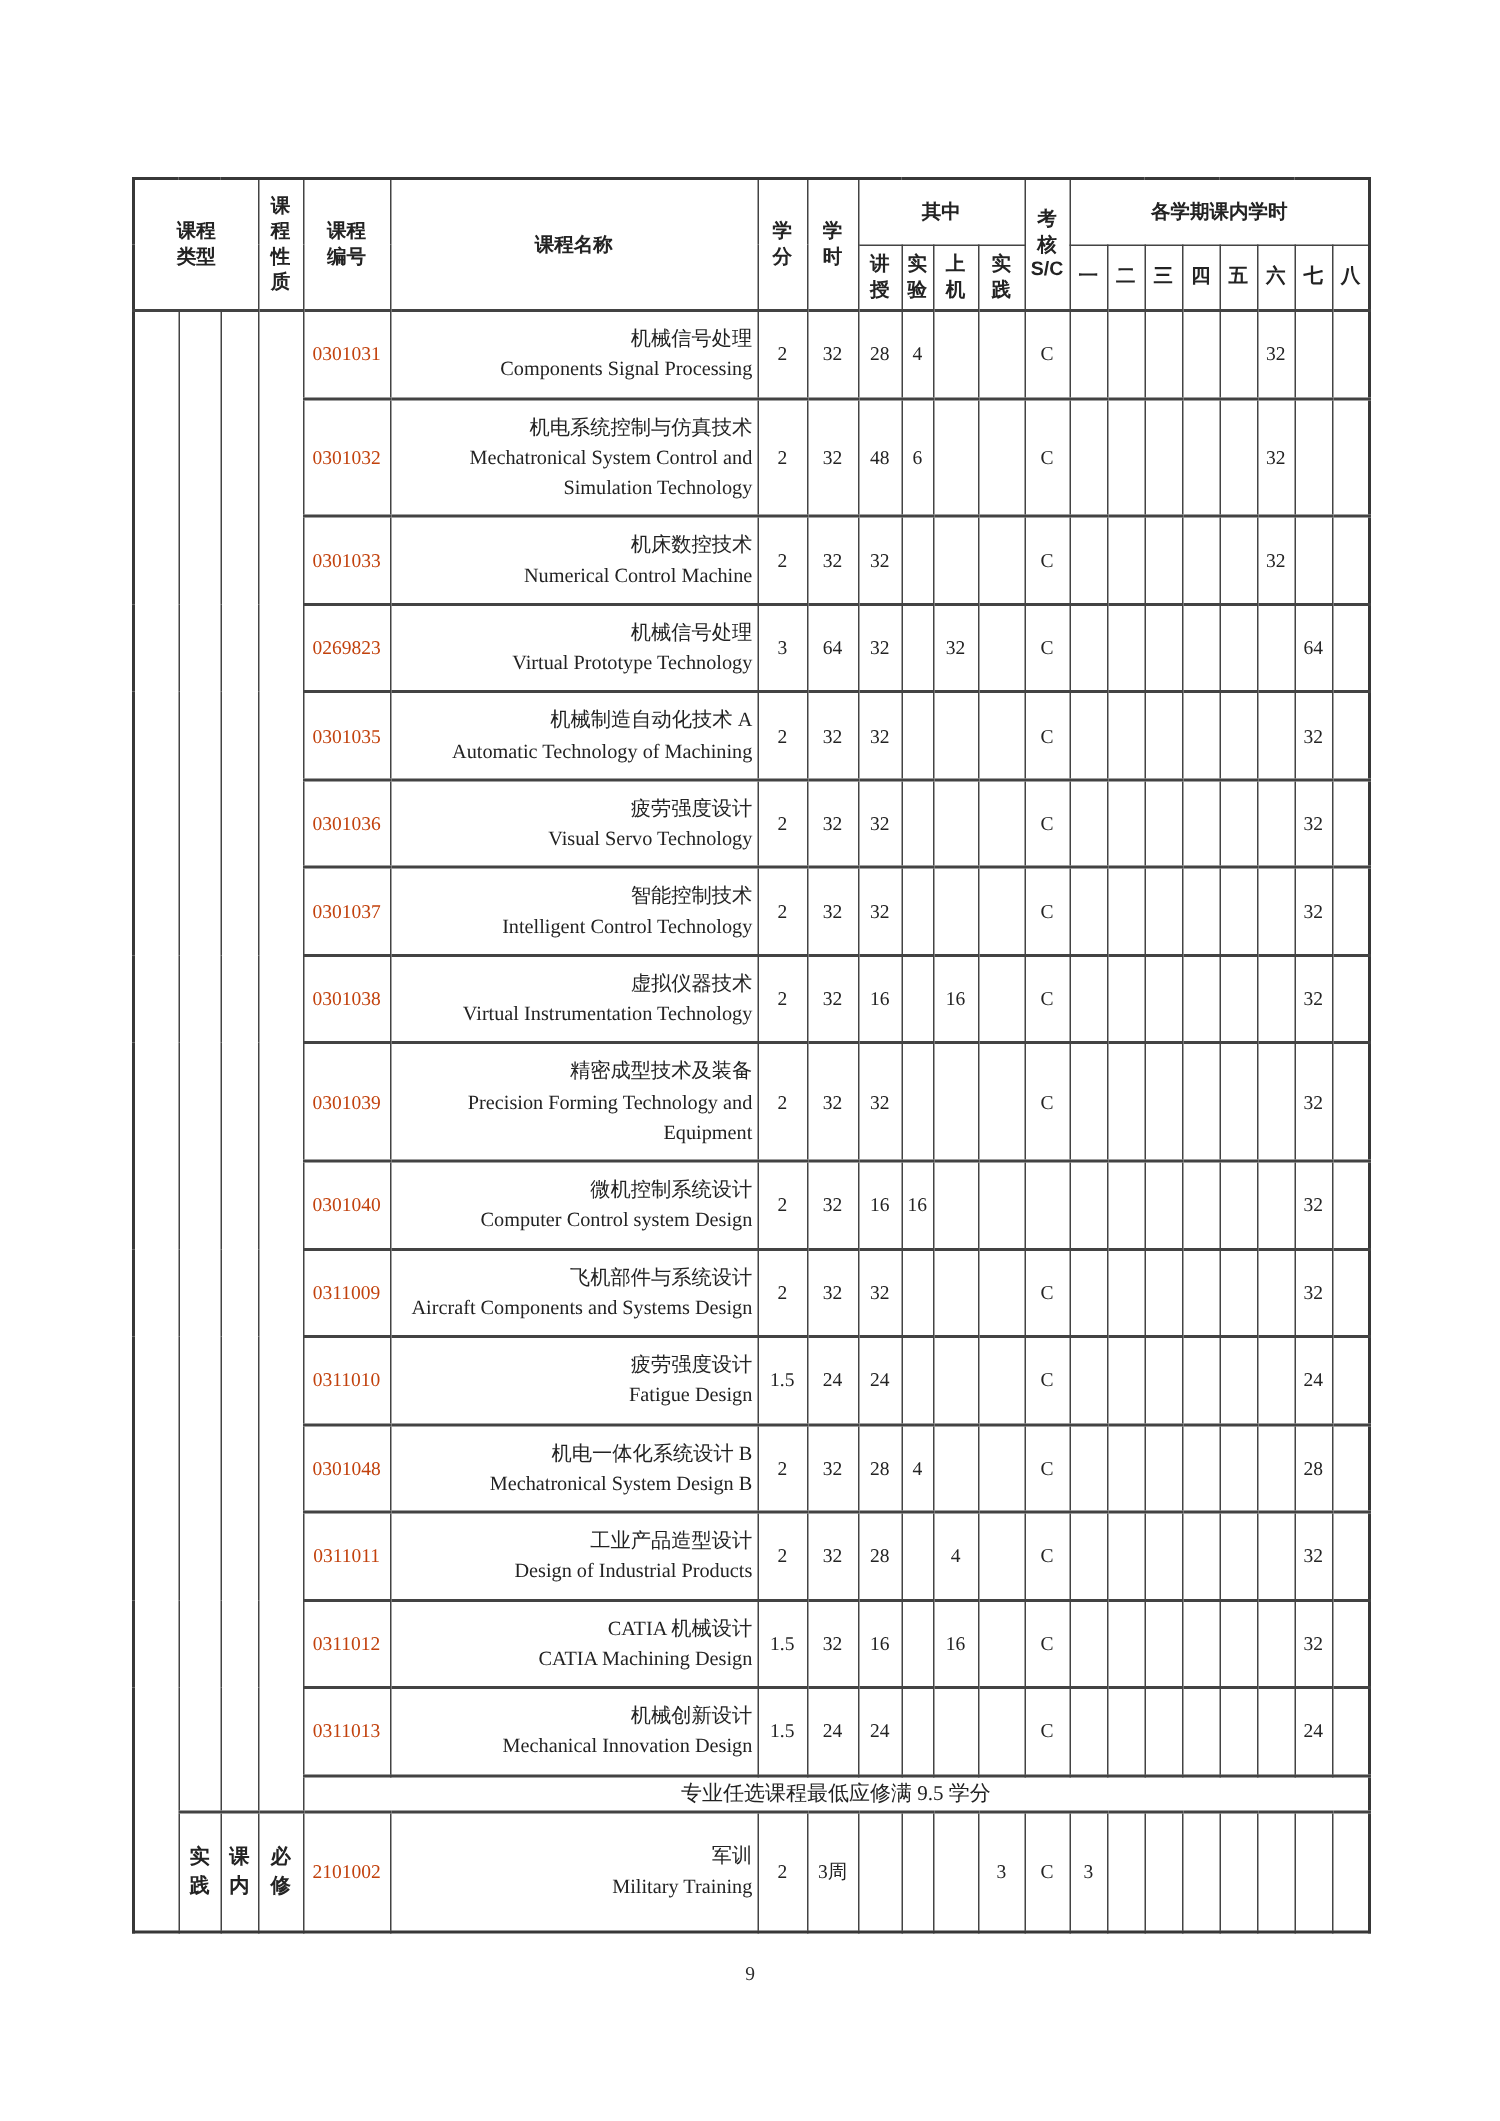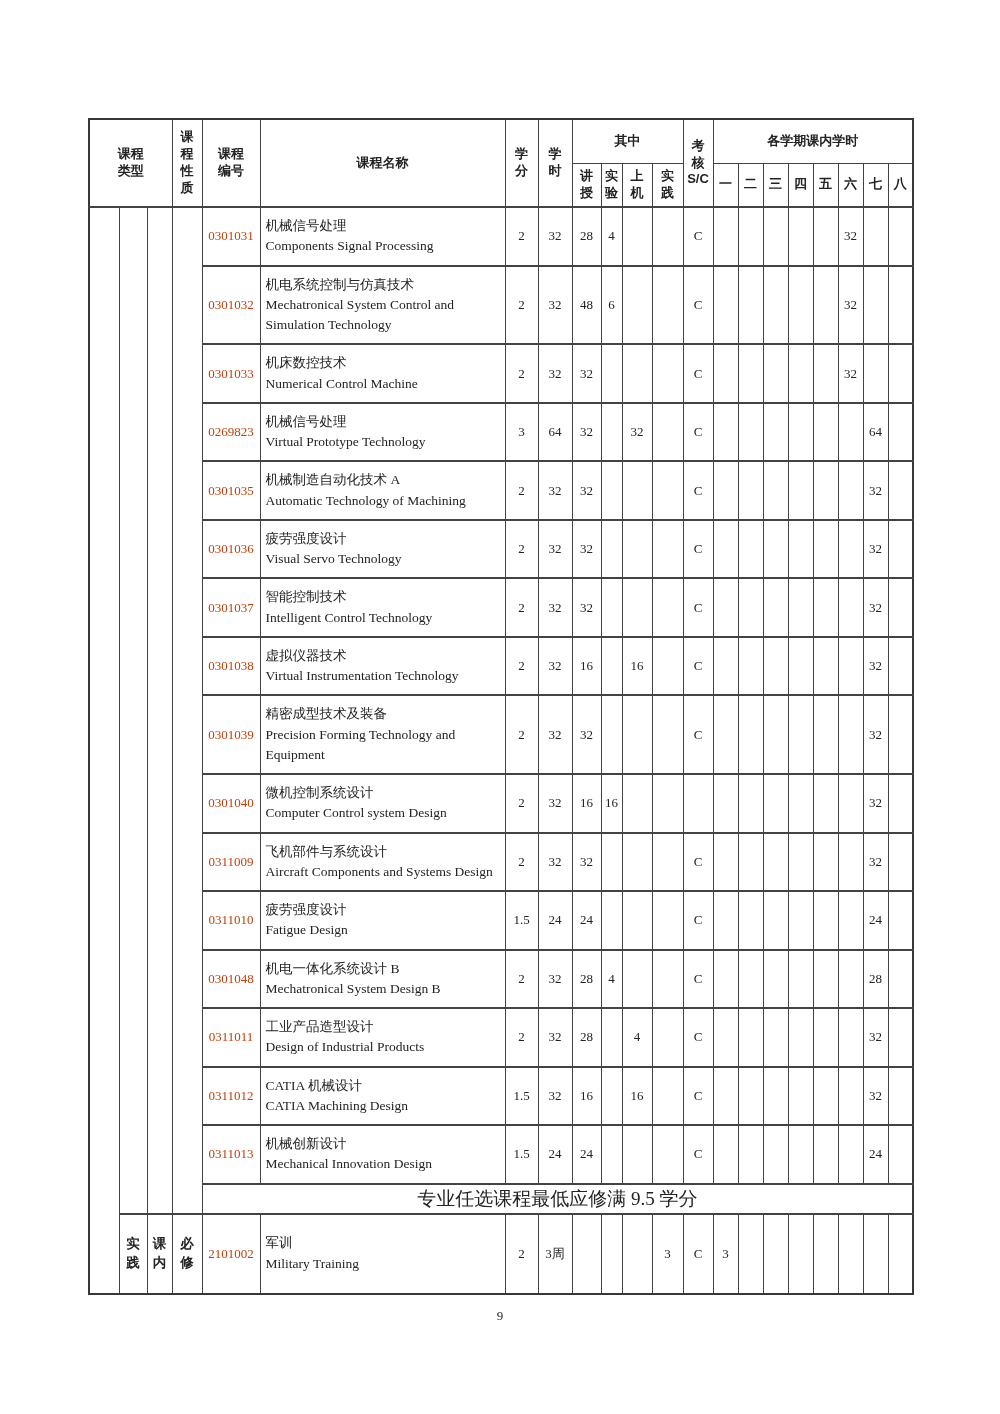--- a/index.html
+++ b/index.html
@@ -20,25 +20,25 @@
   tbody td{border-top-width:2px;}
   thead th{
     font-family:"Liberation Sans","DejaVu Sans",sans-serif;
     font-weight:bold;font-size:13px;line-height:1.3;padding:2px 0;
   }
   .pre{white-space:pre-line;}
   .h1{height:44px;}
   .h2{height:44px;}
   td.code{font-size:13px;color:#c2410c;padding:17px 2px;}
   td.name{
-    text-align:left;padding:8px 3px 8px 5px;font-size:13.5px;line-height:1.5;
+    text-align:right;padding:8px 3px 8px 5px;font-size:13.5px;line-height:1.5;
   }
   td.num{font-size:13px;}
   td.strip{background:#ffffff;}
-  td.note-cell{height:20px;font-size:19px;padding:1px;}
+  td.note-cell{height:20px;font-size:14px;padding:1px;}
   tr.mil td{height:44px;}
   td.vlabel{
     font-family:"Liberation Sans","DejaVu Sans",sans-serif;
     font-weight:bold;font-size:13.5px;line-height:1.35;
   }
   .pagenum{
     position:absolute;top:1308px;left:0;width:1000px;
     text-align:center;font-size:13px;color:#2a2a2a;
   }
 </style>

